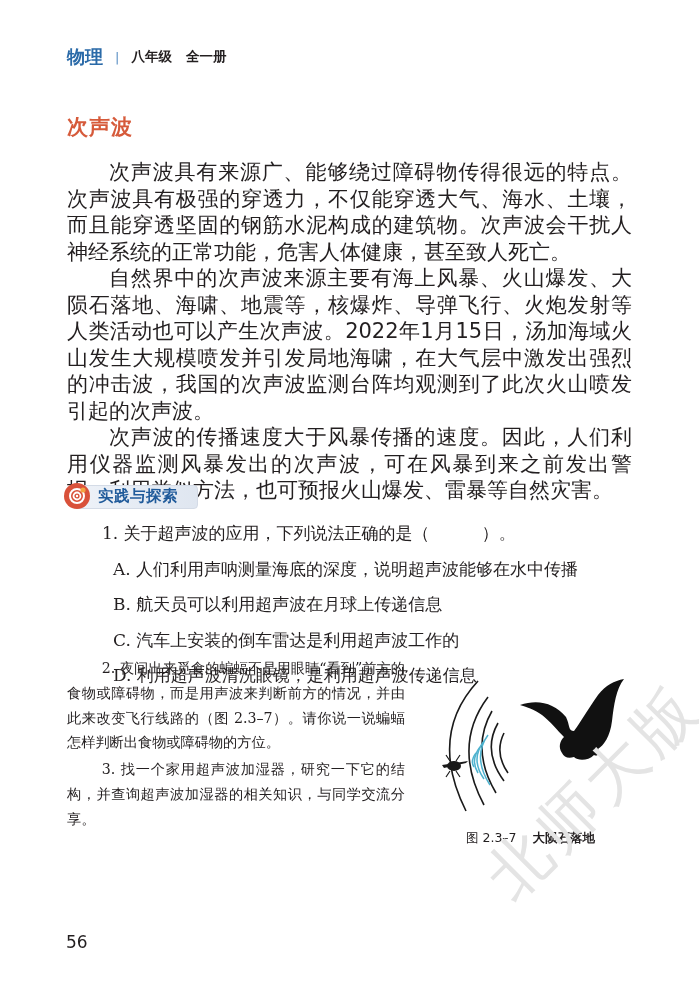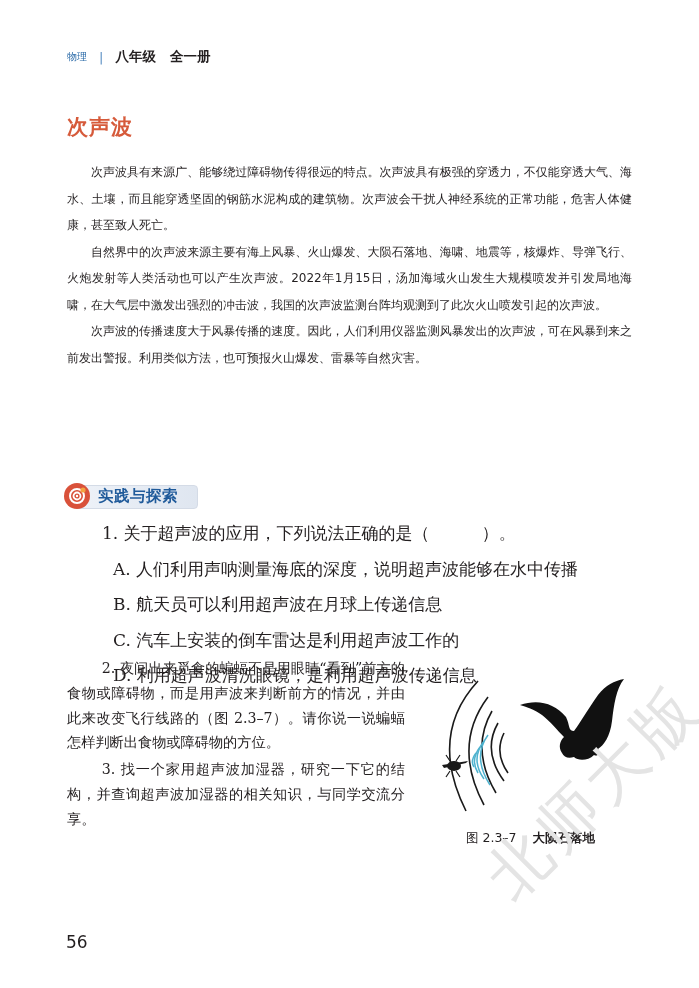--- a/index.html
+++ b/index.html
@@ -4,34 +4,34 @@
 <style>
   html, body { margin: 0; padding: 0; }
   body {
     width: 699px; height: 988px; background: #ffffff; position: relative; overflow: hidden;
     font-family: "DejaVu Serif", "Liberation Serif", serif; color: #231f20;
   }
   .header {
     position: absolute; left: 67px; top: 46px; height: 22px; display: flex; align-items: center;
     font-family: "DejaVu Sans", "Liberation Sans", sans-serif; font-size: 13.5px;
   }
-  .header .subject { color: #2a6aa8; font-weight: normal; font-size: 10px; text-align: right; }
+  .header .subject { color: #2a6aa8; font-weight: bold; font-size: 18px; text-align: right; }
   .header .sep { color: #5a8fc4; margin: 0 12px; font-size: 13px; }
   .header .grade { color: #231f20; font-weight: bold; margin-right: 14px; }
   .header .volume { color: #231f20; font-weight: bold; }
 
   .section-title {
     position: absolute; left: 67px; top: 113px;
     font-family: "DejaVu Sans", "Liberation Sans", sans-serif;
     font-size: 21px; font-weight: bold; color: #d65a3a; letter-spacing: 1px;
   }
 
   .body-text {
     position: absolute; left: 67px; width: 565px;
-    font-size: 12px; line-height: 26.5px; text-align: justify; color: #231f20;
+    font-size: 21px; line-height: 26.5px; text-align: justify; color: #231f20;
     font-family: "DejaVu Sans", "Liberation Sans", sans-serif;
   }
   .body-text p { margin: 0; text-indent: 2em; }
   #p1 { top: 159px; }
 
   .practice-badge {
     position: absolute; left: 64px; top: 482px; height: 28px; width: 130px;
     display: flex; align-items: center;
   }
   .practice-badge .bar {

